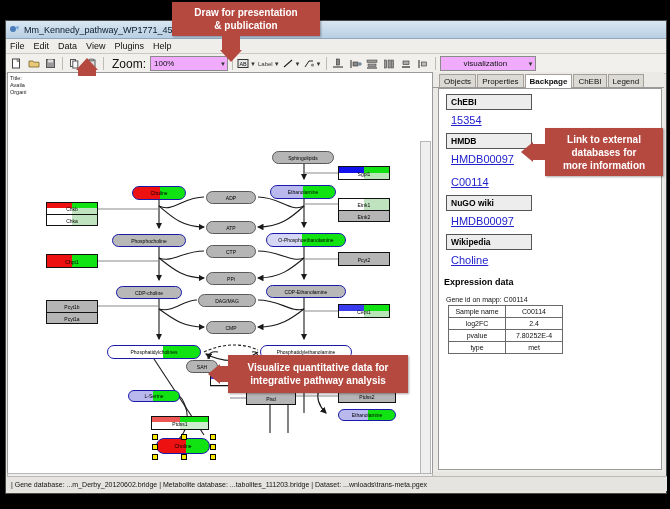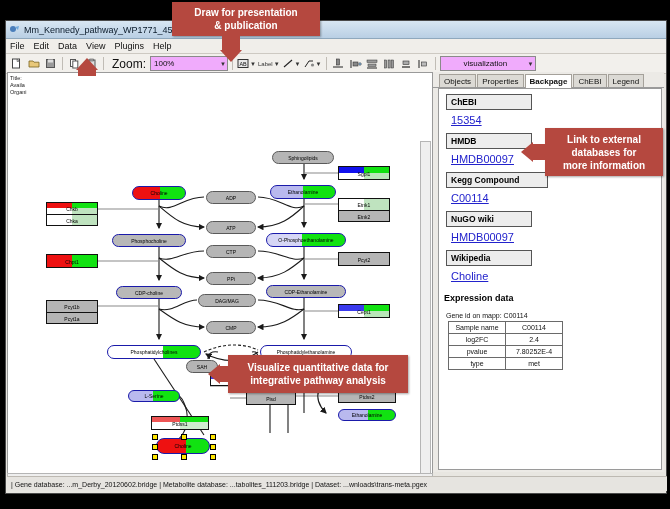--- a/index.html
+++ b/index.html
@@ -480,21 +480,20 @@
       <div class="side-body">
         <div class="db-block">
           <div class="db-head">ChEBI</div>
           <a class="db-link" href="#">15354</a>
         </div>
         <div class="db-block">
           <div class="db-head">HMDB</div>
           <a class="db-link" href="#">HMDB00097</a>
         </div>
         <div class="db-block">
-          <div class="db-head" style="width:102px;">Kegg Compound</div>
           <a class="db-link" href="#">C00114</a>
         </div>
         <div class="db-block">
           <div class="db-head">NuGO wiki</div>
           <a class="db-link" href="#">HMDB00097</a>
         </div>
         <div class="db-block">
           <div class="db-head">Wikipedia</div>
           <a class="db-link" href="#">Choline</a>
         </div>

